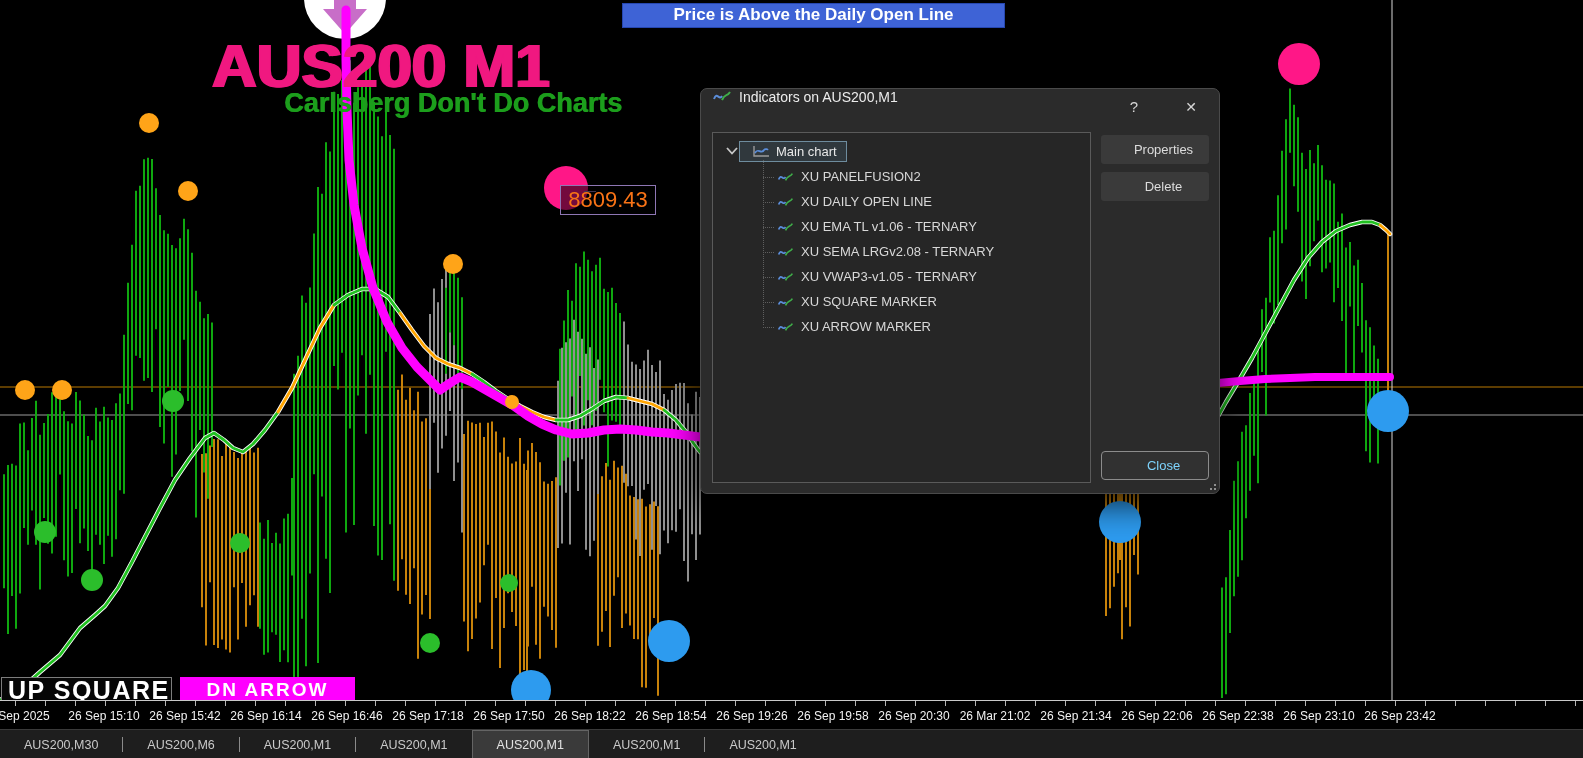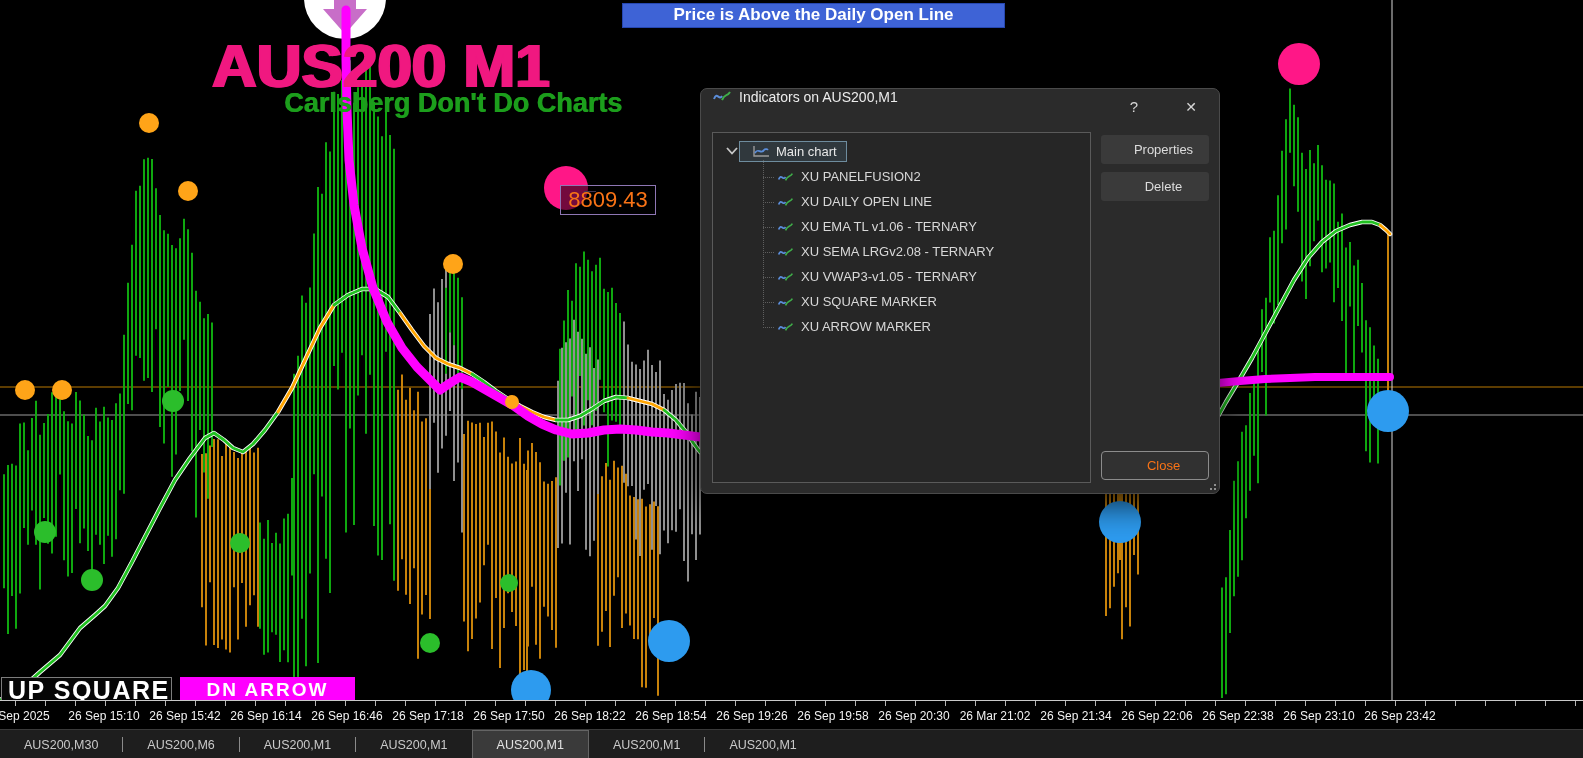--- a/index.html
+++ b/index.html
@@ -55,21 +55,21 @@
   #tree-children::before{content:'';position:absolute;left:50px;top:-4px;bottom:14px;
      border-left:1px dotted #5e5e5e;}
   .tree-child{position:relative;display:flex;align-items:center;gap:7px;height:25px;padding-left:64px;
      color:#D8D8D8;}
   .tree-child::before{content:'';position:absolute;left:50px;top:50%;width:11px;height:0;
      border-top:1px dotted #5e5e5e;}
   .dlg-btn{position:absolute;left:400px;width:108px;height:29px;background:#3A3A3A;border:none;
      border-radius:3px;color:#DCDCDC;font-size:13px;font-family:"Liberation Sans",sans-serif;padding-left:23px;}
   #btn-properties{top:46px;}
   #btn-delete{top:83px;}
-  #btn-close{top:362px;background:#313131;border:1px solid #8C8C8C;border-radius:4px;color:#f97316;}
+  #btn-close{top:362px;background:#313131;border:1px solid #8C8C8C;border-radius:4px;color:#7dd3fc;}
   #resize-grip{position:absolute;right:3px;bottom:3px;width:12px;height:12px;}
   .grip-dot{position:absolute;width:2px;height:2px;background:#909090;}
 </style>
 </head>
 <body>
 
 <div id="root">
 
   <div id="chart-wrap">
     <svg id="chart-svg" width="1583" height="700" viewBox="0 0 1583 700">

